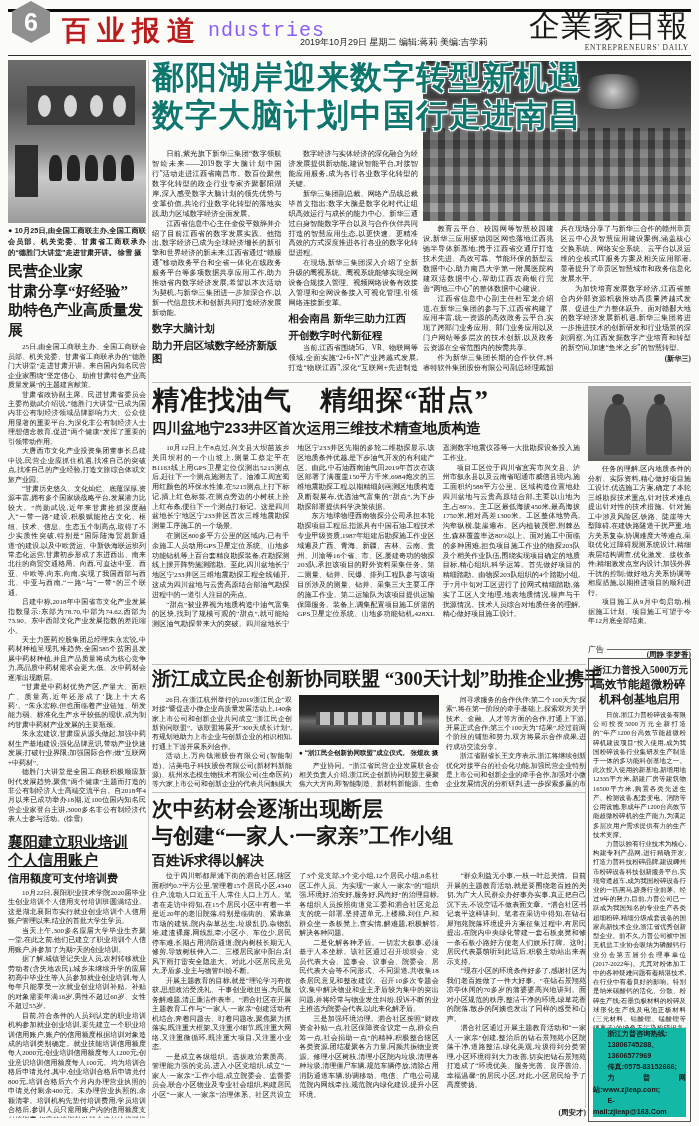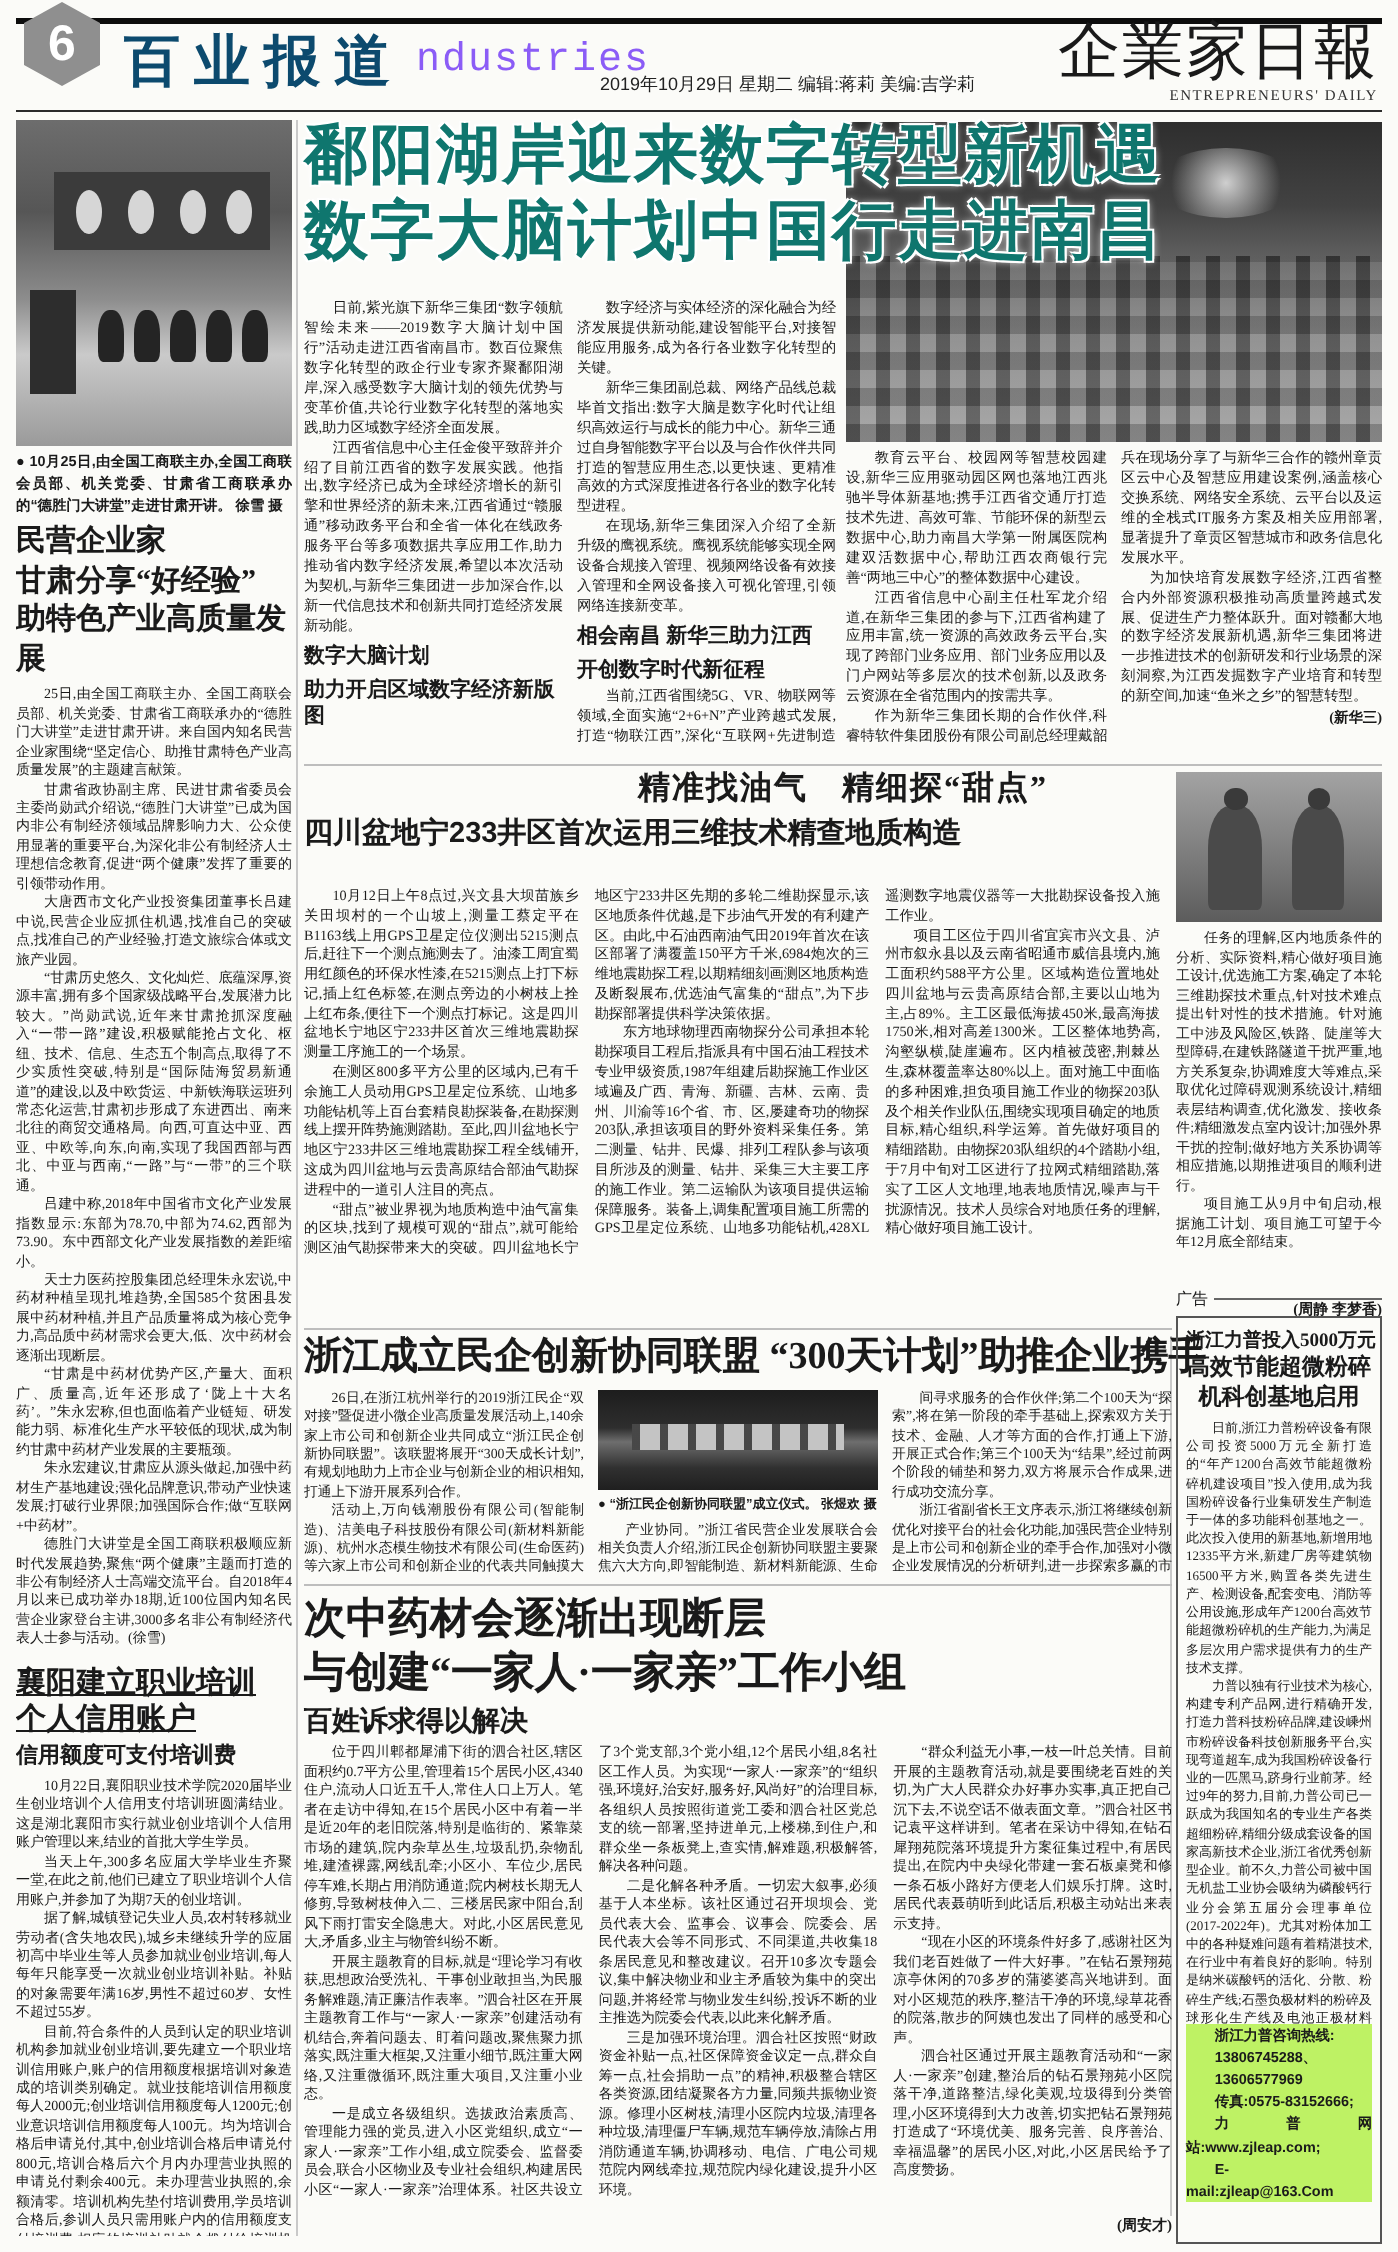--- a/index.html
+++ b/index.html
@@ -7,21 +7,21 @@
        -webkit-font-smoothing:antialiased;}
   .page{position:relative;width:699px;height:1126px;background:#fbfbf8;margin:0 auto;overflow:hidden;}
 
   
   .topline{position:absolute;left:8px;right:8px;top:9px;height:3px;background:#0d0d0d;}
   .badge{position:absolute;left:12px;top:1px;width:38px;height:42px;background:#8f8f8f;
          clip-path:polygon(50% 0,100% 25%,100% 75%,50% 100%,0 75%,0 25%);
          display:flex;align-items:center;justify-content:center;}
   .badge span{color:#fff;font-size:25px;font-weight:900;font-family:"Liberation Sans",sans-serif;}
   .section-cn{position:absolute;left:62px;top:12px;font-size:28px;font-weight:900;letter-spacing:7px;
-              font-family:"Liberation Sans","DejaVu Sans",sans-serif;color:#0c4a6e;white-space:nowrap;}
+              font-family:"Liberation Sans","DejaVu Sans",sans-serif;color:#b91c1c;white-space:nowrap;}
   .section-en{position:absolute;left:208px;top:19px;font-size:20px;color:#8b5cf6;
               font-family:"Liberation Mono","DejaVu Sans Mono",monospace;letter-spacing:1px;}
   .dateline{position:absolute;left:300px;top:36px;font-size:9px;color:#222;white-space:nowrap;
             font-family:"Liberation Sans",sans-serif;}
   .masthead{position:absolute;right:10px;top:10px;text-align:right;}
   .masthead .cn{font-size:31px;font-weight:400;letter-spacing:1px;line-height:1;font-family:"Liberation Serif",serif;}
   .masthead .en{font-size:7.5px;letter-spacing:.8px;color:#333;margin-top:2px;font-family:"Liberation Serif",serif;}
   .headrule{position:absolute;left:8px;right:8px;top:55px;height:1px;background:#2b2b2b;}
 
   
@@ -69,21 +69,21 @@
   .h-main{position:absolute;left:0;top:0;width:545px;z-index:2;font-size:32px;line-height:1.2;font-weight:900;
           color:#0f766e;letter-spacing:1px;white-space:nowrap;
           text-shadow:-1px -1px 0 #fff,1px -1px 0 #fff,-1px 1px 0 #fff,1px 1px 0 #fff,0 0 4px #fff;}
   .art-main .lbody{position:absolute;left:0;top:92px;width:266px;height:228px;overflow:hidden;
           column-count:2;column-gap:7px;font-size:7.2px;line-height:1.38;}
   .art-main .rbody{position:absolute;left:271px;top:167px;width:268px;height:153px;overflow:hidden;
           column-count:2;column-gap:7px;font-size:7.2px;line-height:1.38;}
 
   
   .art-oil{position:absolute;left:152px;top:386px;width:539px;height:276px;}
-  .h-oil{font-size:16px;font-weight:900;letter-spacing:1px;line-height:1.1;text-align:center;}
+  .h-oil{font-size:27px;font-weight:900;letter-spacing:1px;line-height:1.1;}
   .h-oil-sub{font-size:14.5px;font-weight:bold;font-family:"Liberation Sans",sans-serif;margin-top:3px;}
   .art-oil .photo{position:absolute;left:436px;top:0;width:103px;height:75px;}
   .art-oil .obody{position:absolute;left:0;top:58px;width:428px;height:218px;overflow:hidden;
           column-count:3;column-gap:8px;font-size:7.1px;line-height:1.38;}
   .art-oil .oside{position:absolute;left:436px;top:79px;width:103px;height:185px;overflow:hidden;
           font-size:7px;line-height:1.36;}
   .art-oil .oby{position:absolute;left:436px;bottom:2px;width:103px;text-align:right;font-weight:bold;
           font-size:7.5px;background:#fbfbf8;}
 
   
@@ -102,21 +102,21 @@
   .art-xp .xby{position:absolute;right:0;bottom:0;font-weight:bold;font-size:7.5px;background:#fbfbf8;padding-left:8px;}
 
   
   .ad{position:absolute;left:588px;top:644px;width:103px;height:474px;}
   .ad-label{display:flex;align-items:center;gap:3px;font-size:8px;color:#222;font-family:"Liberation Sans",sans-serif;}
   .ad-label:after{content:"";flex:1;height:1px;background:#666;}
   .ad-box{position:relative;margin-top:3px;border:1px solid #555;height:452px;padding:5px 4px;overflow:hidden;}
   .ad-t1{font-size:9.5px;font-weight:900;text-align:center;white-space:nowrap;}
   .ad-t2{font-size:11.5px;font-weight:900;text-align:center;line-height:1.3;white-space:nowrap;}
   .ad-body{margin-top:3px;font-size:6.5px;line-height:1.42;height:318px;overflow:hidden;}
-  .ad-contacts{position:absolute;left:4px;right:4px;bottom:20px;background:#bef264;
+  .ad-contacts{position:absolute;left:4px;right:4px;bottom:4px;background:#14b8a6;
           font-size:7.2px;font-weight:bold;line-height:1.55;font-family:"Liberation Sans",sans-serif;}
 </style>
 </head>
 <body>
 
 <div class="page">
 
   <div class="topline"></div>
   <div class="badge">
     <span>6</span>

